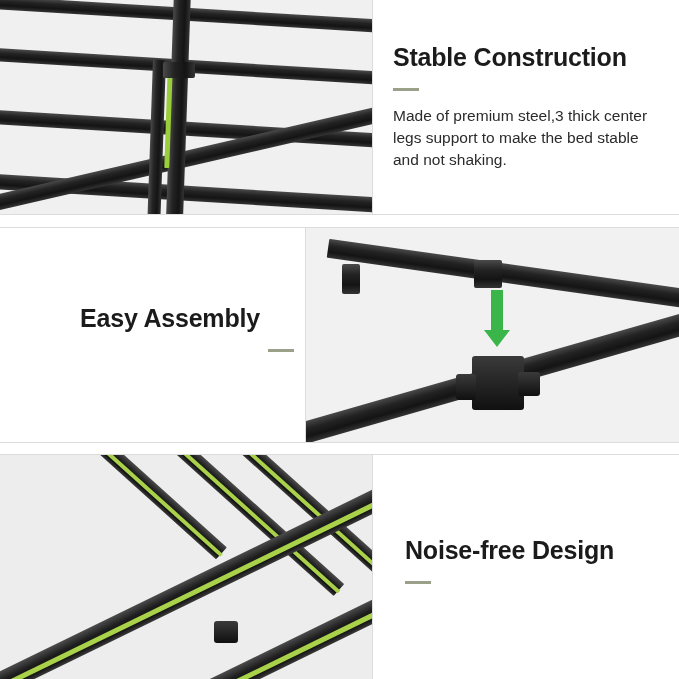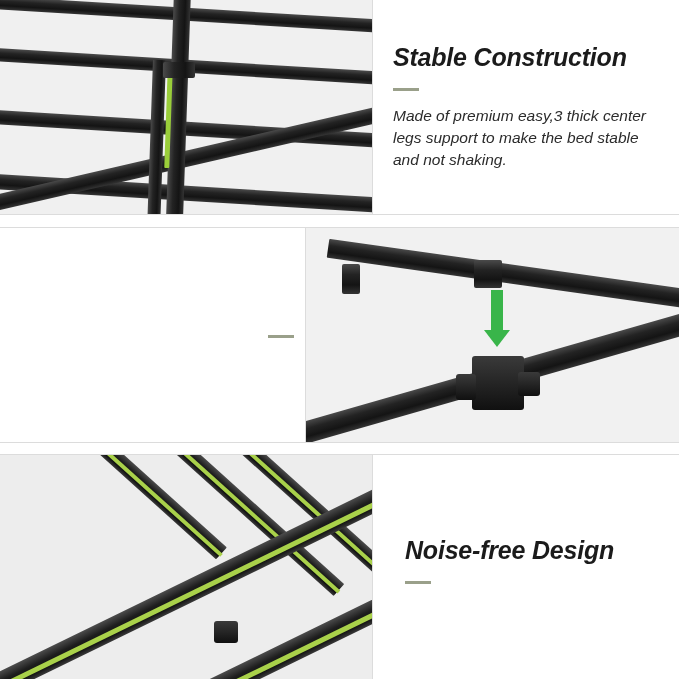--- a/index.html
+++ b/index.html
@@ -16,21 +16,20 @@
     height: 679px;
     background: #ffffff;
     overflow: hidden;
   }
 
   
   .cell {
     position: absolute;
     overflow: hidden;
     background: #ffffff;
-    font-style: italic;
   }
   .cell.img {
     background: #efefef;
   }
 
   
   .sep {
     position: absolute;
     background: #dcdcdc;
   }
@@ -139,26 +138,27 @@
       <div class="greenstrip" style="left:166px; top:68px; width:5px; height:100px; transform:rotate(2deg);"></div>
 
       <div class="bar v" style="left:163px; top:62px; width:32px; height:16px; border-radius:2px;"></div>
     </div>
   </div>
 
   <div class="cell" style="left:373px; top:0px; width:306px; height:214px;">
     <div class="textblock" style="padding:0 22px 0 20px;">
       <div class="title">Stable Construction</div>
       <div class="rule"></div>
-      <div class="body">Made of premium easy,3 thick center legs support to make the bed stable and not shaking.</div>
+      <div class="body">Made of premium steel,3 thick center legs support to make the bed stable and not shaking.</div>
     </div>
   </div>
 
   <div class="cell" style="left:0px; top:228px; width:305px; height:214px;">
     <div class="textblock" style="padding:0 24px 0 24px; align-items:flex-start;">
+      <div class="title" style="margin-left:56px;">Easy Assembly</div>
       <div class="rule" style="margin-left:244px;"></div>
     </div>
   </div>
 
   <div class="cell img" style="left:306px; top:228px; width:373px; height:214px;">
     <div class="photo" style="background:#f1f1f1;">
 
       <div class="bar" style="left:20px; top:40px; width:420px; height:19px; transform:rotate(8deg);"></div>
 
       <div class="bar" style="left:168px; top:32px; width:28px; height:28px; border-radius:2px;"></div>

